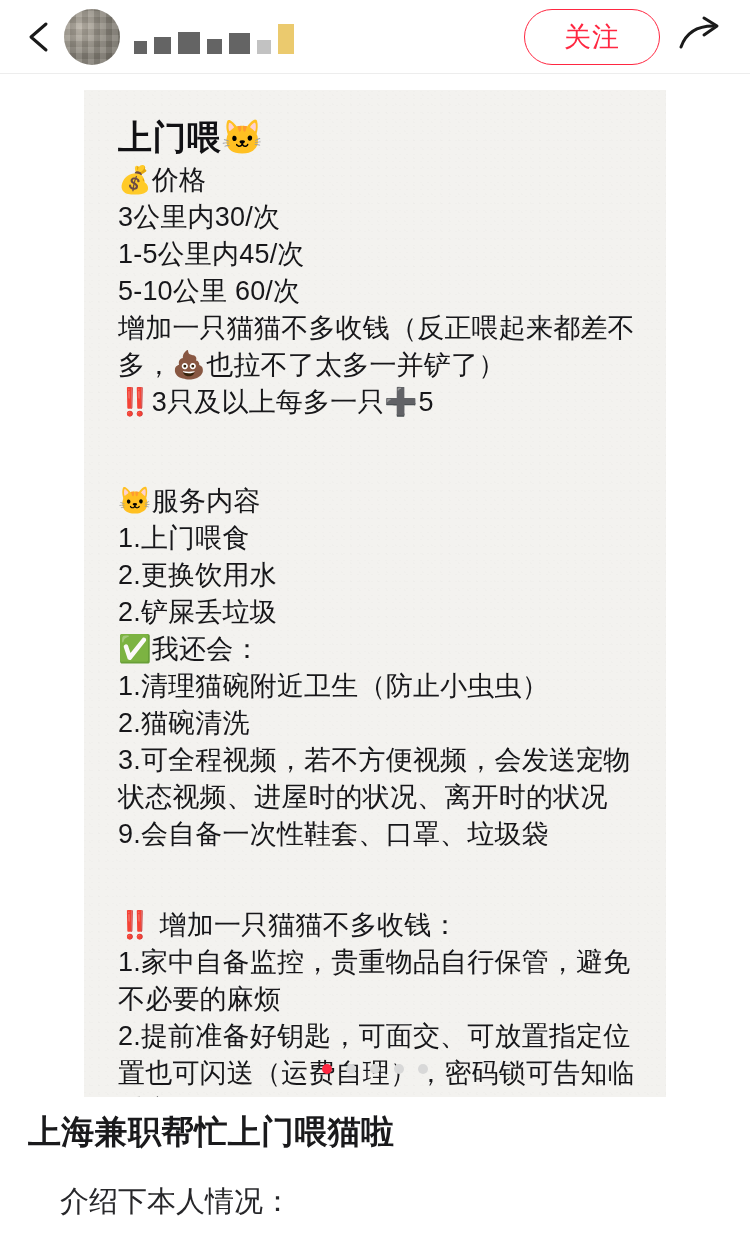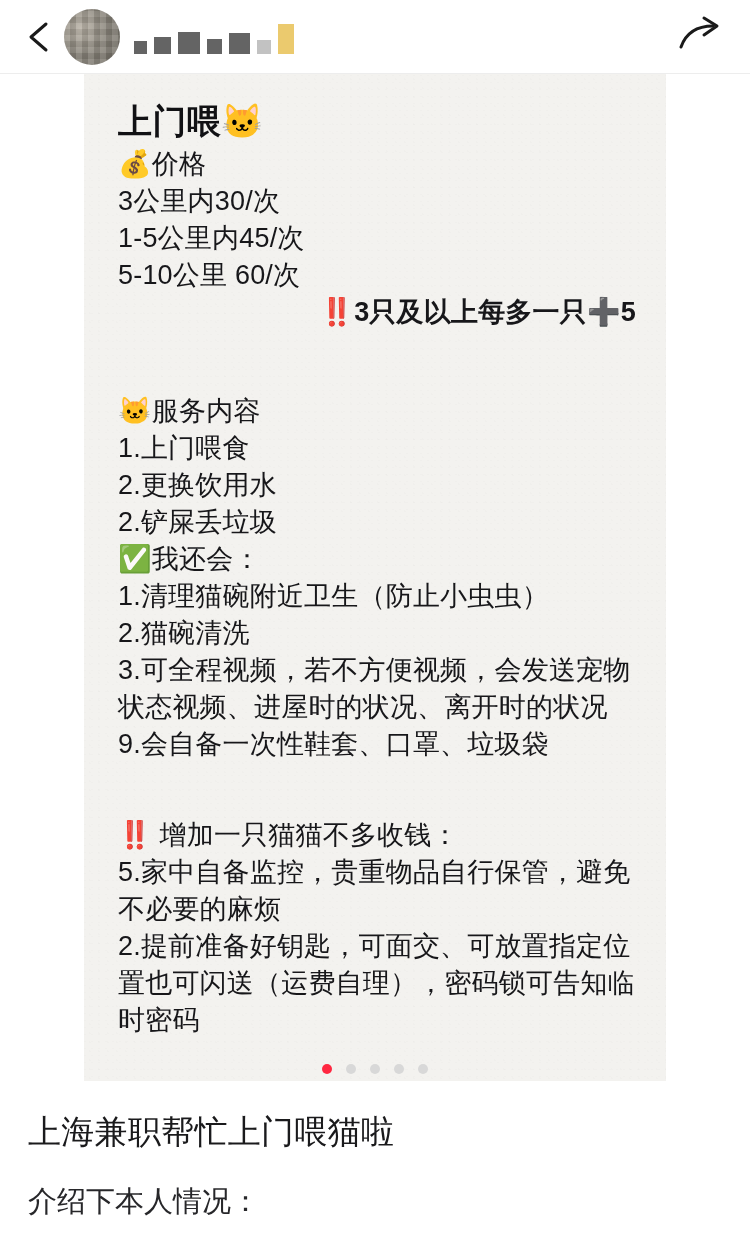--- a/index.html
+++ b/index.html
@@ -122,21 +122,21 @@
     background: #ffffff;
     display: flex;
     align-items: flex-start;
     justify-content: center;
     padding-top: 0;
   }
   .note-image {
     position: relative;
     width: 582px;
     height: 1007px;
-    margin-top: 0;
+    margin-top: 16px;
     background: #f3f2ef;
     background-image:
       radial-gradient(circle at 14% 22%, rgba(0,0,0,.012) 0 1px, transparent 1px),
       radial-gradient(circle at 62% 58%, rgba(0,0,0,.012) 0 1px, transparent 1px);
     background-size: 7px 7px, 9px 9px;
     overflow: hidden;
     padding: 22px 30px 0 34px;
   }
   .note-image .txt {
     color: #17171a;
@@ -149,21 +149,21 @@
   .note-image .h1 {
     font-size: 34px;
     font-weight: 700;
     line-height: 50px;
     color: #111114;
     letter-spacing: .5px;
   }
   .blk { margin: 0; }
   .gap-lg { height: 62px; }
   .gap-md { height: 54px; }
-  .emph { font-weight: 700; text-align: right; }
+  .emph { font-weight: 400; }
 
   
   .dots {
     position: absolute;
     left: 0;
     right: 0;
     bottom: 10px;
     display: flex;
     align-items: center;
     justify-content: center;
@@ -179,30 +179,31 @@
   .dots span.on { background: #ff2741; }
 
   
   .note-body {
     flex: 1 1 auto;
     padding: 26px 28px 0 28px;
     background: #ffffff;
   }
   .note-title {
     font-size: 33px;
-    font-weight: 400;
+    font-weight: 700;
     color: #1a1a1c;
     line-height: 44px;
     letter-spacing: .3px;
   }
   .note-text {
     margin-top: 26px;
     font-size: 29px;
     color: #27272a;
     line-height: 42px;
+    margin-left: 32px;
   }
 </style>
 </head>
 <body>
 
 <div class="screen">
 
   <div class="topbar">
 
     <div class="back-btn">
@@ -217,57 +218,61 @@
         <i class="nm1"></i>
         <i class="nm2"></i>
         <i class="nm3"></i>
         <i class="nm4"></i>
         <i class="nm5"></i>
         <i class="nm6"></i>
         <i class="nm7"></i>
       </div>
     </div>
 
+    <div class="follow-btn">
+      <span>关注</span>
+    </div>
 
     <div class="share-btn">
       <svg width="50" height="46" viewBox="0 0 50 46" aria-hidden="true">
         <path d="M4 33 C10 16 24 12 36 12" fill="none" stroke="#1a1a1a" stroke-width="3" stroke-linecap="round"></path>
         <polyline points="27,4 40,12 27,21" fill="none" stroke="#1a1a1a" stroke-width="3" stroke-linecap="round" stroke-linejoin="round"></polyline>
       </svg>
     </div>
   </div>
 
   <div class="media">
     <div class="note-image">
 
       <div class="txt h1 blk">上门喂🐱</div>
 
       <div class="txt blk">💰价格</div>
       <div class="txt blk">3公里内30/次</div>
       <div class="txt blk">1-5公里内45/次</div>
       <div class="txt blk">5-10公里 60/次</div>
+      <div class="txt blk">增加一只猫猫不多收钱（反正喂起来都差不多，💩也拉不了太多一并铲了）</div>
       <div class="txt blk emph">‼️3只及以上每多一只➕5</div>
 
       <div class="gap-lg"></div>
 
       <div class="txt blk">🐱服务内容</div>
       <div class="txt blk">1.上门喂食</div>
       <div class="txt blk">2.更换饮用水</div>
       <div class="txt blk">2.铲屎丢垃圾</div>
 
       <div class="txt blk">✅我还会：</div>
       <div class="txt blk">1.清理猫碗附近卫生（防止小虫虫）</div>
       <div class="txt blk">2.猫碗清洗</div>
       <div class="txt blk">3.可全程视频，若不方便视频，会发送宠物状态视频、进屋时的状况、离开时的状况</div>
       <div class="txt blk">9.会自备一次性鞋套、口罩、垃圾袋</div>
 
       <div class="gap-md"></div>
 
       <div class="txt blk">‼️ 增加一只猫猫不多收钱：</div>
-      <div class="txt blk">5.家中自备监控，贵重物品自行保管，避免不必要的麻烦</div>
+      <div class="txt blk">1.家中自备监控，贵重物品自行保管，避免不必要的麻烦</div>
       <div class="txt blk">2.提前准备好钥匙，可面交、可放置指定位置也可闪送（运费自理），密码锁可告知临时密码</div>
 
     </div>
 
     <div class="dots">
       <span class="on"></span>
       <span></span>
       <span></span>
       <span></span>
       <span></span>

